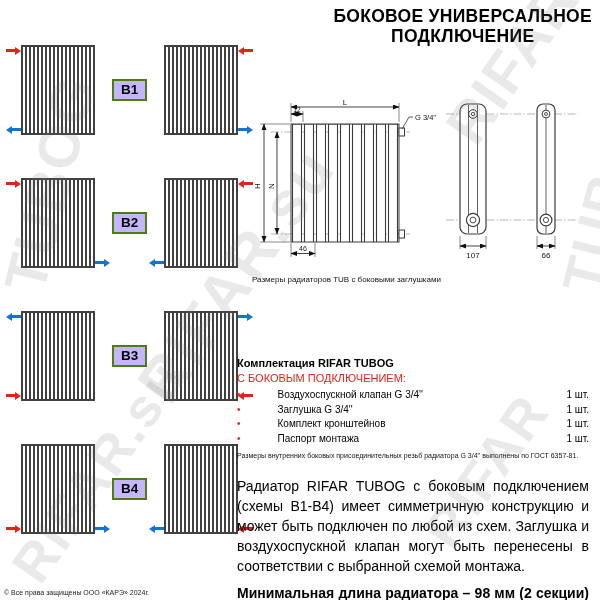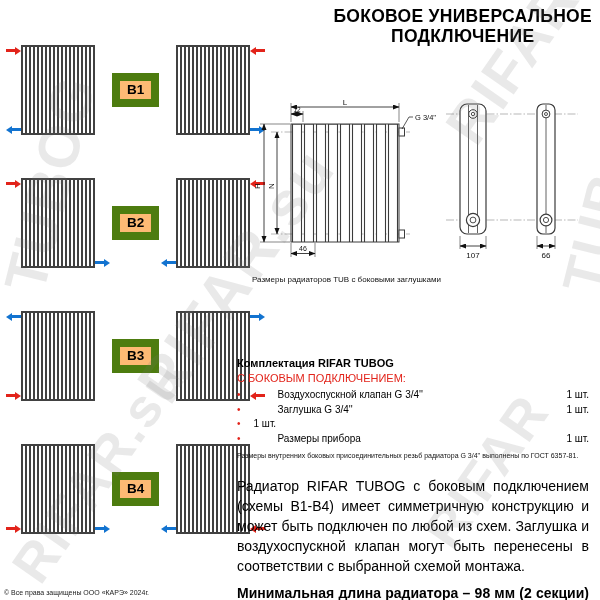--- a/index.html
+++ b/index.html
@@ -12,22 +12,22 @@
   .title { right:8px; top:6px; text-align:center; font-size:17.5px; font-weight:800;
            line-height:1.15; letter-spacing:.3px; z-index:2; }
 
   
   .schemes { left:6px; top:44px; width:240px; z-index:1; }
   .scheme-row { display:flex; align-items:center; height:92px; margin-bottom:41px; }
   .rad-wrap { position:relative; width:104px; height:92px; flex:0 0 auto; }
   .rad-body { position:absolute; left:15px; right:15px; top:1px; bottom:1px;
       background:repeating-linear-gradient(90deg,#414141 0 2px,#fff 2px 4px,#414141 4px 6px,#fff 6px 8px);
       border-top:2px solid #414141; border-bottom:2px solid #414141; }
-  .scheme-label-box { border:8px solid #4d7c0f; padding:1px 7px 2px; font-weight:700;
-      font-size:13.5px; margin:0 2px; background:#fdba74; }
+  .scheme-label-box { border:2px solid #4d7c0f; padding:1px 7px 2px; font-weight:700;
+      font-size:13.5px; margin:0 2px; background:#c4b5fd; }
 
   .arrow { position:absolute; width:15px; height:9px; }
   .arrow.pos-top { top:2px; } .arrow.pos-bottom { bottom:2px; }
   .arrow.pos-left { left:0; } .arrow.pos-right { right:0; }
   .arrow.supply { color:var(--red,#e2231a); } .arrow.return { color:var(--blue,#1273d0); }
   .arrow i { position:absolute; display:block; }
   .arrow .shaft { top:3.2px; height:2.6px; width:9px; background:currentColor; }
   .dir-right .shaft { left:0; }
   .dir-right .head { right:0; top:.5px; width:0; height:0; border-top:4px solid transparent;
       border-bottom:4px solid transparent; border-left:6px solid currentColor; }
@@ -288,25 +288,26 @@
         <span class="lbl">Воздухоспускной клапан G 3/4''</span>
         <span class="qty">1 шт.</span>
       </div>
       <div class="kit-item">
         <span class="bullet">•</span>
         <span class="lbl">Заглушка G 3/4''</span>
         <span class="qty">1 шт.</span>
       </div>
       <div class="kit-item">
         <span class="bullet">•</span>
+        <span class="lbl">Комплект кронштейнов</span>
         <span class="qty">1 шт.</span>
       </div>
       <div class="kit-item">
         <span class="bullet">•</span>
-        <span class="lbl">Размеры прибора</span>
+        <span class="lbl">Паспорт монтажа</span>
         <span class="qty">1 шт.</span>
       </div>
     </div>
     <div class="kit-note">Размеры внутренних боковых присоединительных резьб радиатора G 3/4'' выполнены по ГОСТ 6357-81.</div>
   </div>
 
   <div class="layer desc">
     <div>Радиатор RIFAR TUBOG с боковым подключением (схемы В1-В4) имеет симметричную конструкцию и может быть подключен по любой из схем. Заглушка и воздухоспускной клапан могут быть перенесены в соответствии с выбранной схемой монтажа.</div>
     <div class="min">Минимальная длина радиатора – 98 мм (2 секции) без учета арматуры.</div>
   </div>

